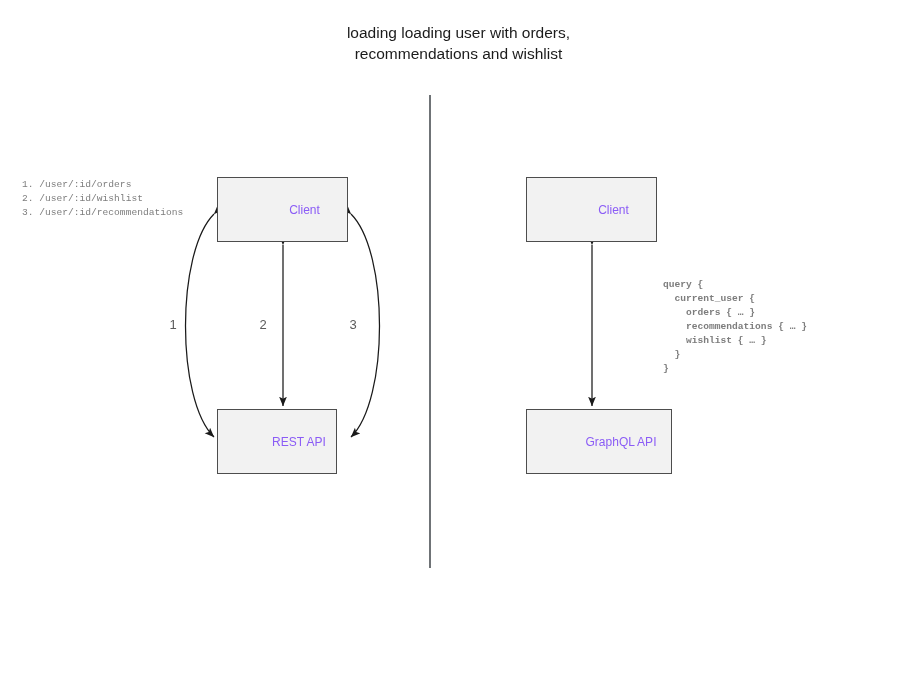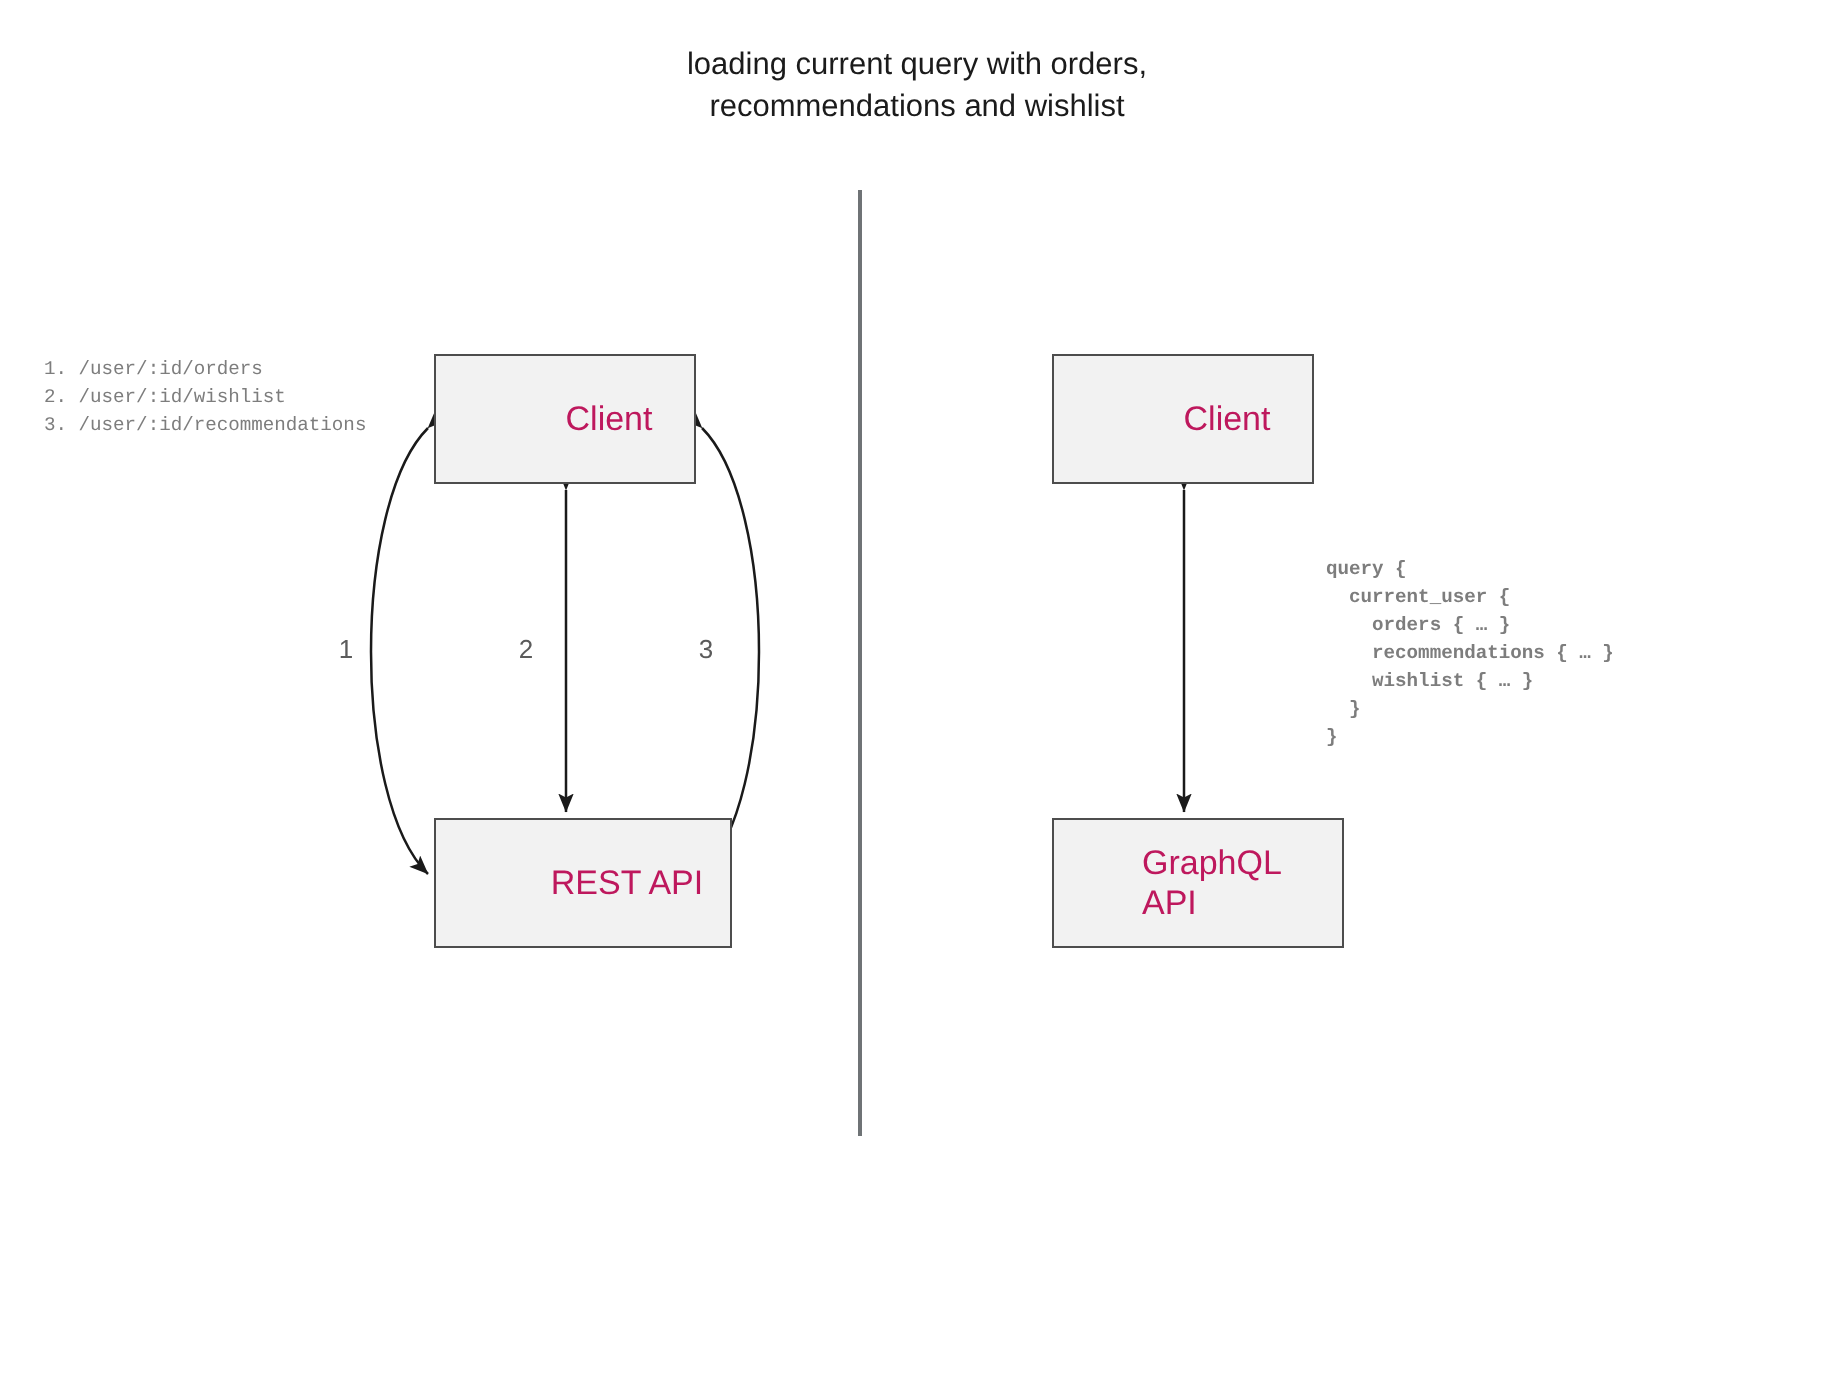--- a/index.html
+++ b/index.html
@@ -41,27 +41,27 @@
 
   
   .node {
     position: absolute;
     box-sizing: border-box;
     background: #f2f2f2;
     border: 1.4px solid #4d4d4d;
     display: flex;
     align-items: center;
     justify-content: center;
-    font-size: 17px;
-    color: #be185d;
+    font-size: 12px;
+    color: #8b5cf6;
     z-index: 3;
     padding-left: 44px;
   }
   #node-client-rest   { left: 217px; top: 177px; width: 131px; height: 65px; }
-  #node-rest-api      { left: 217px; top: 409px; width: 149px; height: 65px; }
+  #node-rest-api      { left: 217px; top: 409px; width: 120px; height: 65px; }
   #node-client-gql    { left: 526px; top: 177px; width: 131px; height: 65px; }
   #node-graphql-api   { left: 526px; top: 409px; width: 146px; height: 65px; }
 
   
   #arrow-layer {
     position: absolute;
     left: 0; top: 0;
     width: 917px; height: 689px;
     z-index: 2;
     pointer-events: none;
@@ -91,21 +91,21 @@
     z-index: 4;
   }
   #rest-endpoint-list { left: 22px;   top: 178px; }
   #graphql-query      { left: 663px; top: 278px; font-weight: bold; }
 </style>
 </head>
 <body>
 
 <div id="canvas">
 
-  <div id="diagram-title">loading current query with orders,
+  <div id="diagram-title">loading loading user with orders,
 recommendations and wishlist</div>
 
   <div id="divider"></div>
 
   <svg id="arrow-layer" viewBox="0 0 917 689" xmlns="http://www.w3.org/2000/svg">
     <defs>
       <marker id="arrowhead" markerWidth="9" markerHeight="9" refX="7.4" refY="3.1" orient="auto" markerUnits="strokeWidth">
         <path d="M0,0 L7.6,3.1 L0,6.2 L1.6,3.1 Z" fill="#1a1a1a"></path>
       </marker>
     </defs>

